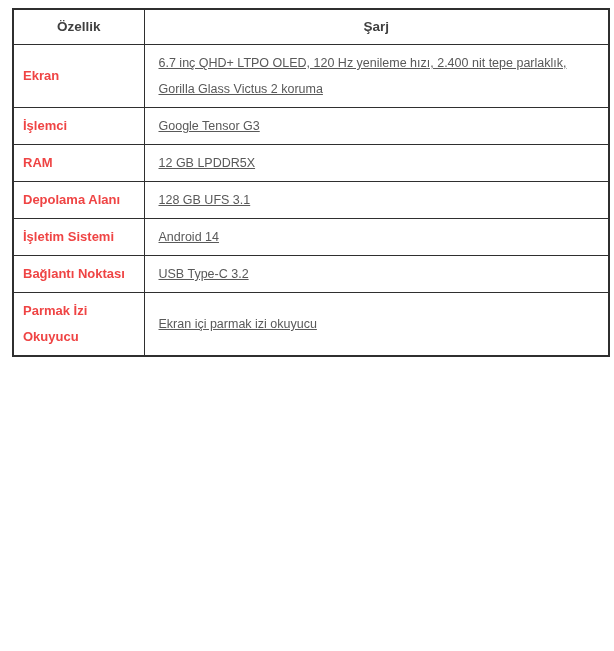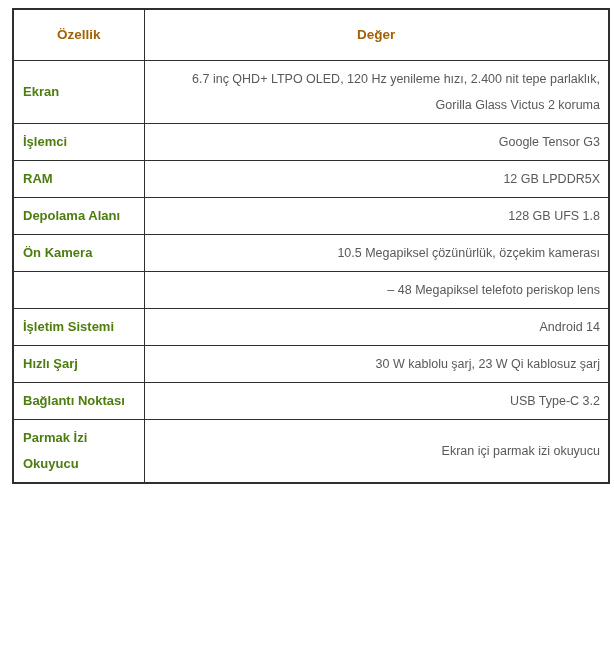--- a/index.html
+++ b/index.html
@@ -28,94 +28,83 @@
   table.spec-table col.col-feature { width: 131px; }
   table.spec-table col.col-value   { width: 465px; }
   table.spec-table th,
   table.spec-table td {
     border: 1px solid #2f2f2f;
     vertical-align: middle;
     box-sizing: border-box;
   }
   table.spec-table th {
     height: 35px;
-    padding: 12px 6px;
+    padding: 4px 6px;
     text-align: center;
     font-size: 13.5px;
     font-weight: bold;
-    color: #a16207;
+    color: #404040;
     line-height: 26px;
   }
   td.feature-cell {
     height: 36px;
     padding: 5px 6px 5px 9px;
     font-size: 13px;
     font-weight: bold;
-    color: #4d7c0f;
+    color: #ef4444;
     line-height: 26px;
     text-align: left;
   }
   td.value-cell {
     height: 36px;
     padding: 5px 8px 5px 14px;
     font-size: 12.5px;
     font-weight: normal;
     color: #595959;
     line-height: 26px;
-    text-align: right;
+    text-align: left;
+    text-decoration: underline;
   }
 </style>
 </head>
 <body>
 
 <div class="page">
   <table class="spec-table">
     <colgroup>
       <col class="col-feature">
       <col class="col-value">
     </colgroup>
     <thead>
       <tr>
         <th>Özellik</th>
-        <th>Değer</th>
+        <th>Şarj</th>
       </tr>
     </thead>
     <tbody id="spec-rows">
 
     <tr>
           <td class="feature-cell">Ekran</td>
           <td class="value-cell">6.7 inç QHD+ LTPO OLED, 120 Hz yenileme hızı, 2.400 nit tepe parlaklık, Gorilla Glass Victus 2 koruma</td>
         </tr>
         <tr>
           <td class="feature-cell">İşlemci</td>
           <td class="value-cell">Google Tensor G3</td>
         </tr>
         <tr>
           <td class="feature-cell">RAM</td>
           <td class="value-cell">12 GB LPDDR5X</td>
         </tr>
         <tr>
           <td class="feature-cell">Depolama Alanı</td>
-          <td class="value-cell">128 GB UFS 1.8</td>
-        </tr>
-        <tr>
-          <td class="feature-cell">Ön Kamera</td>
-          <td class="value-cell">10.5 Megapiksel çözünürlük, özçekim kamerası</td>
-        </tr>
-        <tr>
-          <td class="feature-cell"></td>
-          <td class="value-cell">– 48 Megapiksel telefoto periskop lens</td>
+          <td class="value-cell">128 GB UFS 3.1</td>
         </tr>
         <tr>
           <td class="feature-cell">İşletim Sistemi</td>
           <td class="value-cell">Android 14</td>
-        </tr>
-        <tr>
-          <td class="feature-cell">Hızlı Şarj</td>
-          <td class="value-cell">30 W kablolu şarj, 23 W Qi kablosuz şarj</td>
         </tr>
         <tr>
           <td class="feature-cell">Bağlantı Noktası</td>
           <td class="value-cell">USB Type-C 3.2</td>
         </tr>
         <tr>
           <td class="feature-cell">Parmak İzi Okuyucu</td>
           <td class="value-cell">Ekran içi parmak izi okuyucu</td>
         </tr>
       </tbody>

